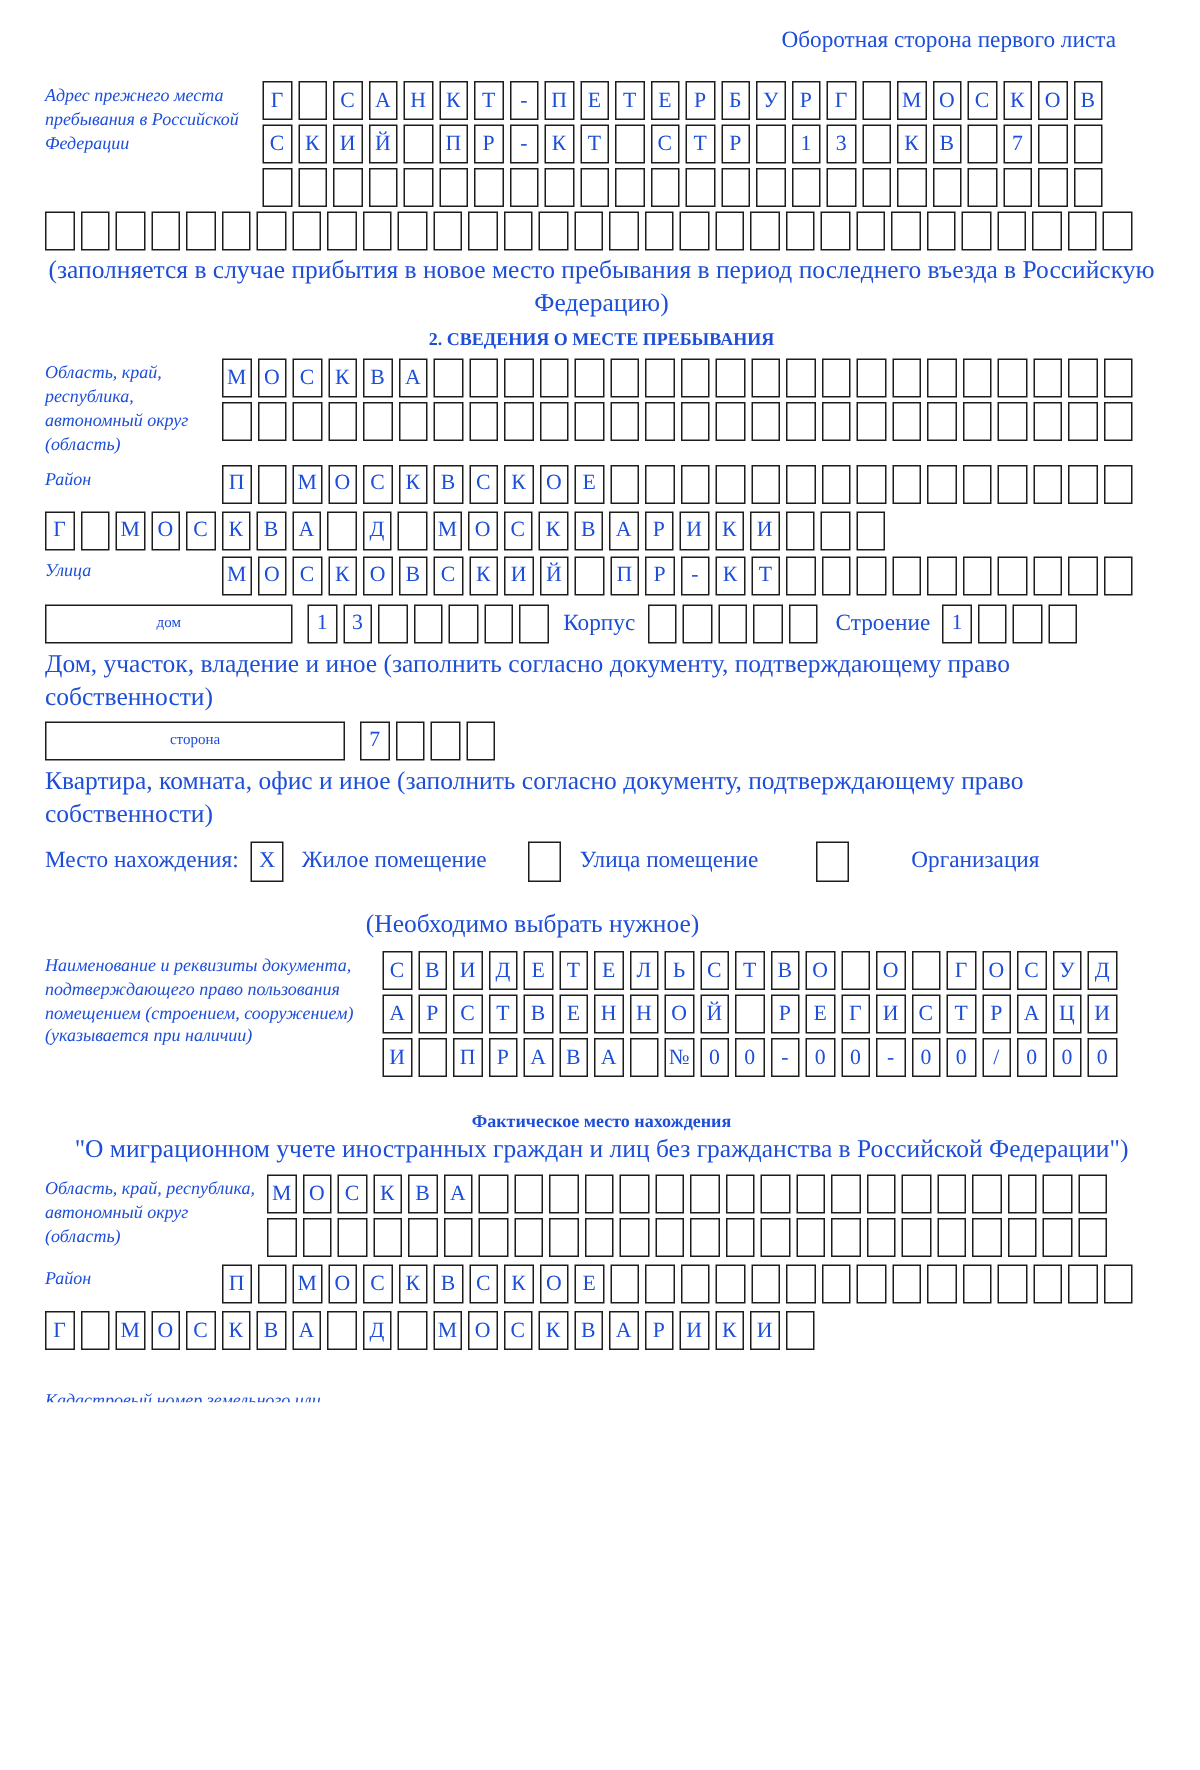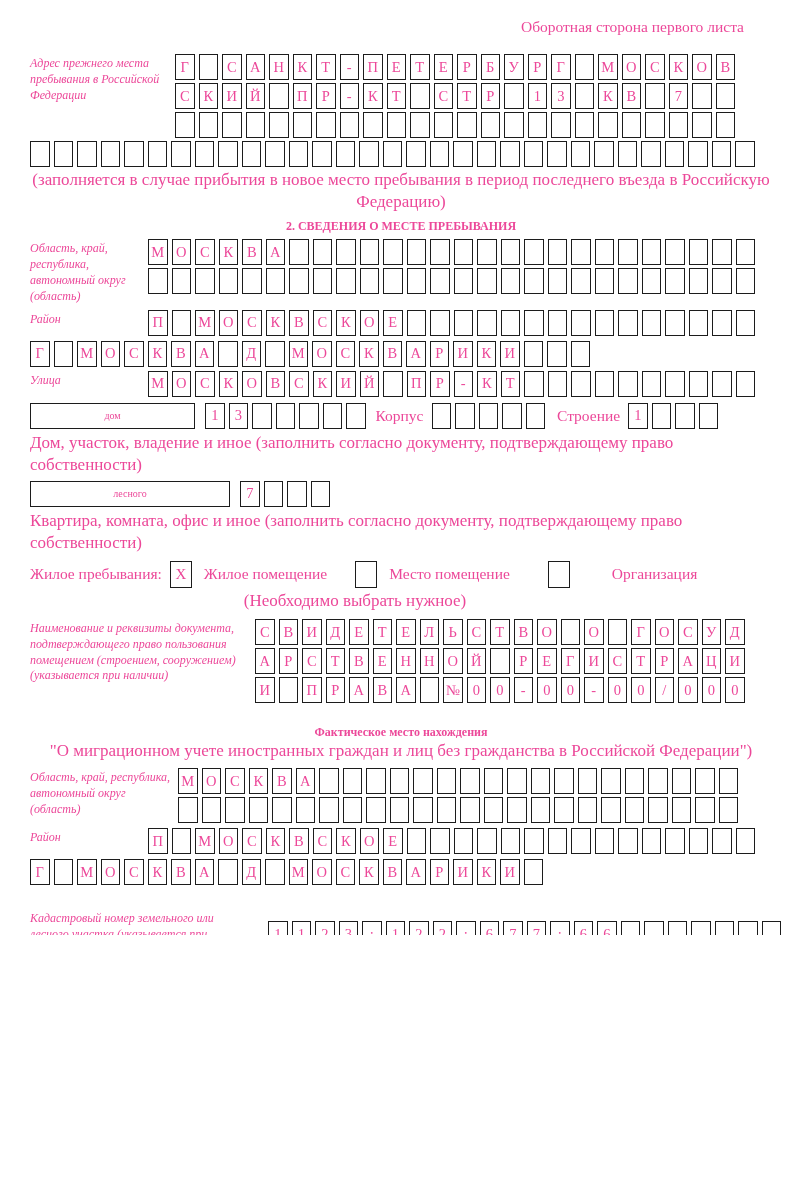--- a/index.html
+++ b/index.html
@@ -1,16 +1,16 @@
 <!DOCTYPE html>
 <html><head>
 <meta charset="utf-8">
 <style>
   html,body{margin:0;padding:0;background:#fff;}
-  .page{position:relative;width:800px;height:935px;background:#ffffff;color:#ec4899;
+  .page{position:relative;width:800px;height:935px;background:#ffffff;color:#1d4ed8;
         font-family:"Liberation Serif","DejaVu Serif",serif;overflow:hidden;}
   .hdr{text-align:right;padding:18px 56px 0 0;font-size:15.5px;}
   .content{padding:12px 28px 0 30px;}
   .field{display:flex;align-items:flex-start;}
   .flabel{flex:none;font-size:12px;line-height:1.32;padding-top:2px;font-style:italic;}
   .rows{display:flex;flex-direction:column;gap:3px;}
   .boxrow{display:flex;}
   .cell{flex:none;width:19.5px;height:26px;border:1.8px solid #1c1c1c;margin-right:4px;
         box-sizing:border-box;display:flex;align-items:center;justify-content:center;
         font-size:14.5px;line-height:1;}
@@ -331,40 +331,40 @@
       <div class="boxrow">
           <div class="cell">1</div>
           <div class="cell"></div>
           <div class="cell"></div>
           <div class="cell"></div>
         </div>
     </div>
     <div class="note" style="margin-top:3px;">Дом, участок, владение и иное (заполнить согласно документу, подтверждающему право собственности)</div>
 
     <div class="field" style="margin-top:5px;align-items:center;">
-      <div class="lblbox" style="width:200px;">лесного</div>
+      <div class="lblbox" style="width:200px;">сторона</div>
       <div class="boxrow" style="margin-left:10px;">
           <div class="cell">7</div>
           <div class="cell"></div>
           <div class="cell"></div>
           <div class="cell"></div>
         </div>
     </div>
     <div class="note" style="margin-top:3px;">Квартира, комната, офис и иное (заполнить согласно документу, подтверждающему право собственности)</div>
 
     <div class="field" style="margin-top:7px;align-items:center;">
-      <div class="inline-lbl" style="padding-top:0;">Жилое пребывания:</div>
+      <div class="inline-lbl" style="padding-top:0;">Место нахождения:</div>
       <div class="checkcell" style="margin-left:8px;">X</div>
       <div class="inline-lbl" style="margin-left:12px;padding-top:0;">Жилое помещение</div>
       <div class="checkcell" style="margin-left:28px;"></div>
-      <div class="inline-lbl" style="margin-left:12px;padding-top:0;">Место помещение</div>
+      <div class="inline-lbl" style="margin-left:12px;padding-top:0;">Улица помещение</div>
       <div class="checkcell" style="margin-left:38px;"></div>
       <div class="inline-lbl" style="margin-left:42px;padding-top:0;">Организация</div>
     </div>
-    <div class="note" style="margin-left:150px;width:350px;text-align:center;margin-top:2px;">(Необходимо выбрать нужное)</div>
+    <div class="note" style="margin-left:150px;width:350px;text-align:center;margin-top:17px;">(Необходимо выбрать нужное)</div>
 
     <div class="field" style="margin-top:7px;">
       <div class="flabel" style="width:225px;">Наименование и реквизиты документа, подтверждающего право пользования помещением (строением, сооружением) (указывается при наличии)</div>
       <div class="rows">
         <div class="boxrow">
             <div class="cell">С</div>
             <div class="cell">В</div>
             <div class="cell">И</div>
             <div class="cell">Д</div>
             <div class="cell">Е</div>

